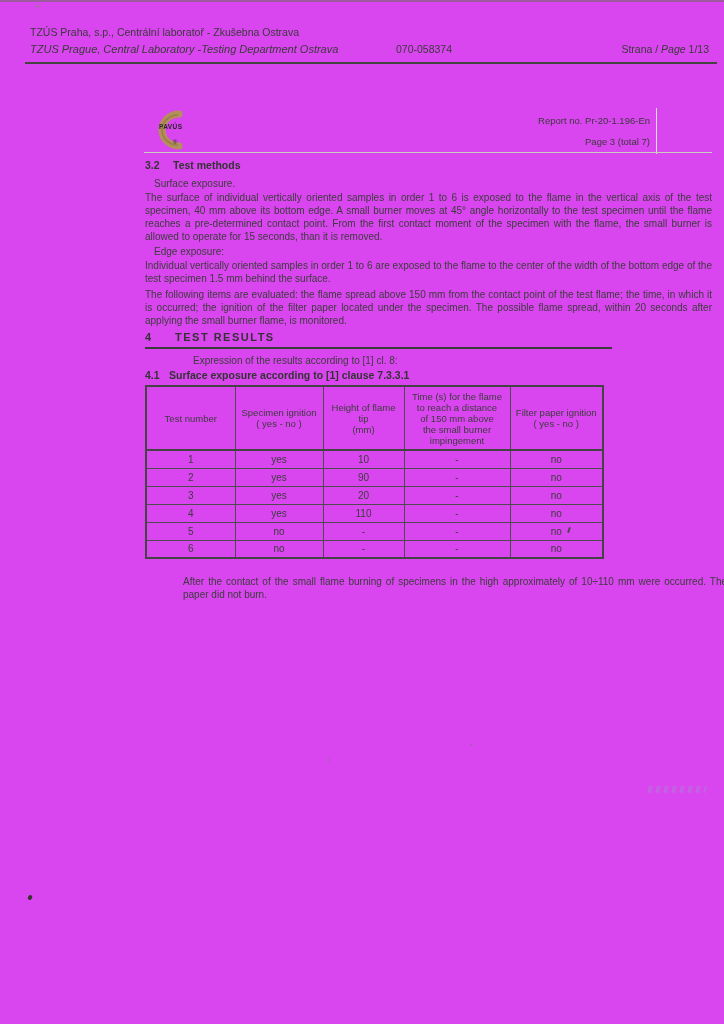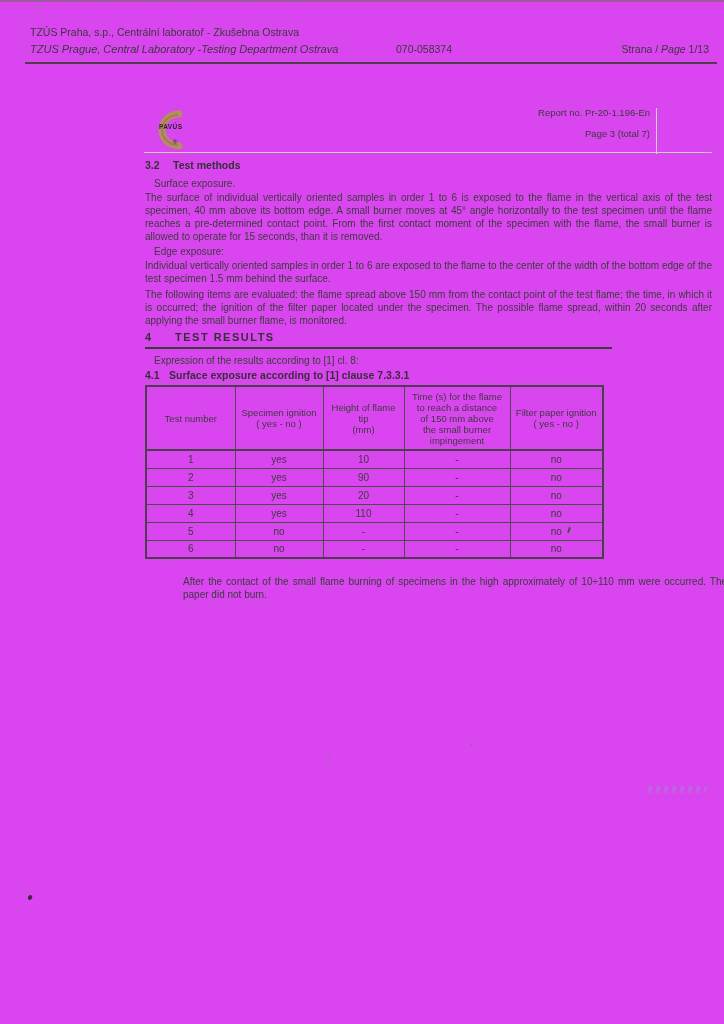--- a/index.html
+++ b/index.html
@@ -16,21 +16,21 @@
   .hdr-line2 { position:absolute; left:30px; top:43px; font-size:11px; font-style:italic; color:#3a3a3a; }
   .hdr-num   { position:absolute; left:396px; top:43px; font-size:10.5px; color:#3a3a3a; }
   .hdr-page  { position:absolute; right:15px; top:43px; font-size:10.5px; color:#3a3a3a; }
   .hdr-page .it { font-style:italic;margin-top:19px; }
   .hdr-rule  { position:absolute; left:25px; top:62px; width:692px; height:2px; background:#45443f; }
 
   
   .logo { position:absolute; left:143px; top:106px; width:50px; height:48px; }
   .logo-text { position:absolute; left:16px; top:17px; font-size:6.5px; font-weight:bold; letter-spacing:.4px; color:#262626; }
   .logo-reg { position:absolute; left:30px; top:33px; font-size:6px; color:#262626; }
-  .report-block { position:absolute; right:74px; top:102px; text-align:right; font-size:9.5px; line-height:21px; color:#3a3a3a; }
+  .report-block { position:absolute; right:74px; top:110px; text-align:right; font-size:9.5px; line-height:21px; color:#3a3a3a; }
   .report-vline { position:absolute; left:656px; top:108px; width:1px; height:46px; background:#e2e1d9; }
   .letterhead-rule { position:absolute; left:144px; top:152px; width:568px; height:1px; background:#ccccc3; }
   .sec-h { position:absolute; left:145px; font-size:10.5px; font-weight:bold; color:#333; }
   .sec-h .no { display:inline-block; width:28px; }
   .txt { position:absolute; left:145px; width:567px; font-size:10px; line-height:13px;
          text-align:justify; color:#3c3c3c; }
   .label { position:absolute; left:154px; font-size:10px; color:#3c3c3c; }
 
   .h4 { position:absolute; left:145px; top:331px; width:467px; font-size:11px; font-weight:bold;
         letter-spacing:1.5px; color:#333; padding-bottom:4px; border-bottom:2px solid #3c3c3c; }
@@ -89,21 +89,21 @@
   <div class="letterhead-rule"></div>
 
   <div class="sec-h" style="top:159px;"><span class="no">3.2</span><span>Test methods</span></div>
   <div class="label" style="top:178px;">Surface exposure.</div>
   <div class="txt" style="top:191px;">The surface of individual vertically oriented samples in order 1 to 6 is exposed to the flame in the vertical axis of the test specimen, 40 mm above its bottom edge. A small burner moves at 45° angle horizontally to the test specimen until the flame reaches a pre-determined contact point. From the first contact moment of the specimen with the flame, the small burner is allowed to operate for 15 seconds, than it is removed.</div>
   <div class="label" style="top:246px;">Edge exposure:</div>
   <div class="txt" style="top:259px;">Individual vertically oriented samples in order 1 to 6 are exposed to the flame to the center of the width of the bottom edge of the test specimen 1.5 mm behind the surface.</div>
   <div class="txt" style="top:288px;">The following items are evaluated: the flame spread above 150 mm from the contact point of the test flame; the time, in which it is occurred; the ignition of the filter paper located under the specimen. The possible flame spread, within 20 seconds after applying the small burner flame, is monitored.</div>
 
   <div class="h4"><span class="no">4</span><span>TEST RESULTS</span></div>
-  <div class="label" style="top:355px;">Expression of the results according to [1] cl. 8:</div>
+  <div class="label" style="top:355px;margin-left:39px;">Expression of the results according to [1] cl. 8:</div>
   <div class="h41"><span class="no">4.1</span><span>Surface exposure according to [1] clause 7.3.3.1</span></div>
 
   <table class="results">
     <colgroup>
       <col style="width:89px">
         <col style="width:88px">
         <col style="width:81px">
         <col style="width:106px">
         <col style="width:93px">
     </colgroup>

